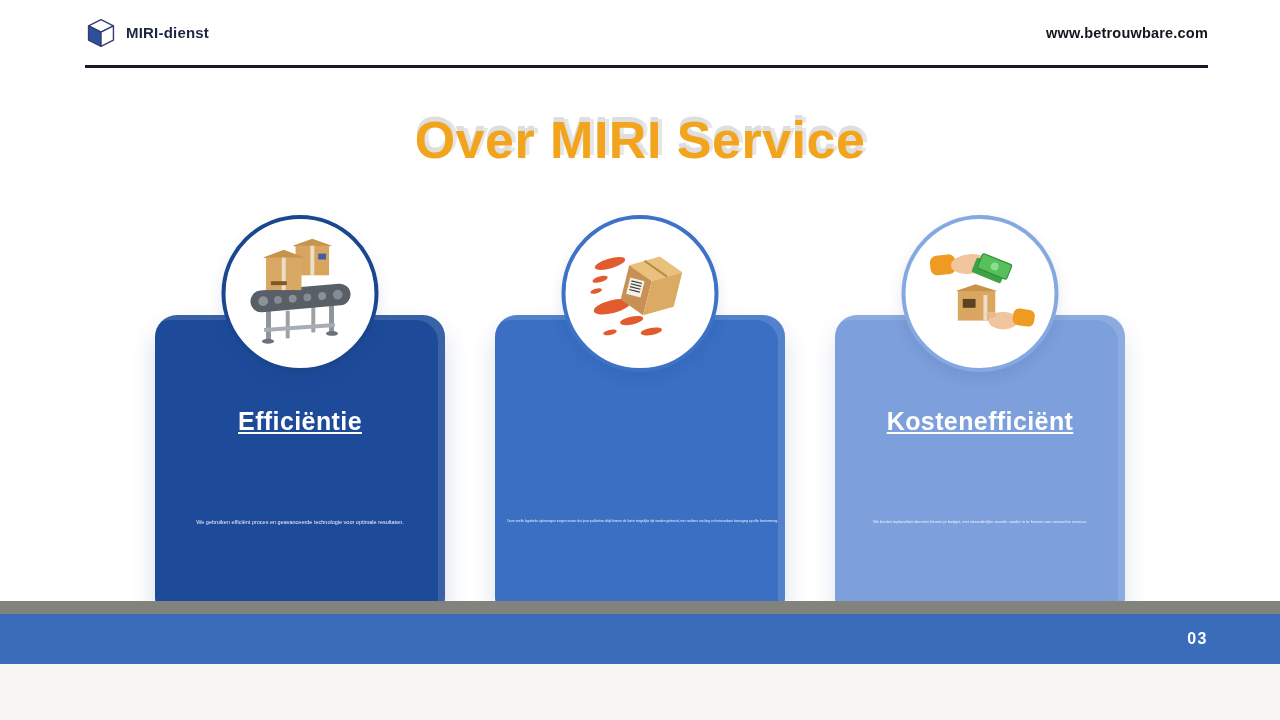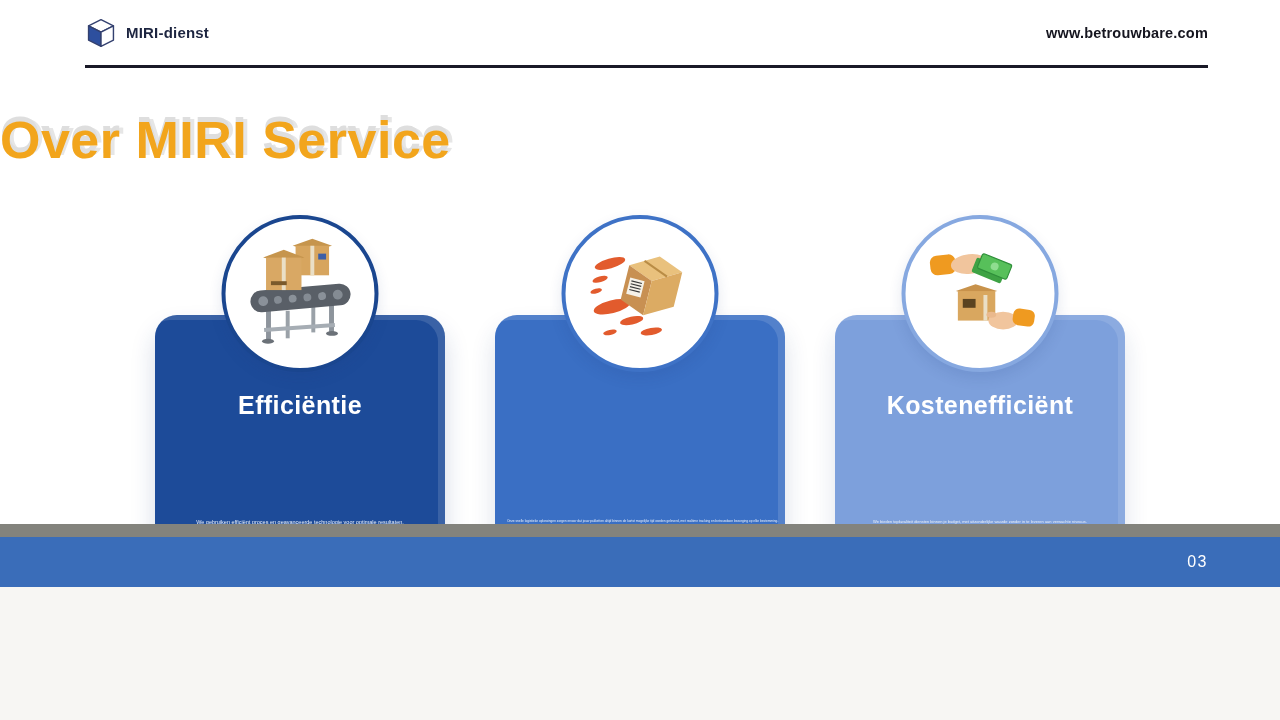--- a/index.html
+++ b/index.html
@@ -1,31 +1,31 @@
 <!DOCTYPE html>
 <html style="--accent-orange: #F2A51C; --brand-navy: #1D2540; --card1-bg: #1D4B99; --card2-bg: #3A6FC4; --card3-bg: #7DA0DC; --card1-ring: #1A468F; --card2-ring: #3E72C6; --card3-ring: #86A8E0; --footer-blue: #3A6DB9; --footer-gray: #83837D;"><head>
 <meta charset="utf-8">
 <style>
   * { margin:0; padding:0; box-sizing:border-box; }
   html,body { width:1280px; height:720px; overflow:hidden; }
   body { font-family:"Liberation Sans", sans-serif; background:#f7f6f3; }
 
-  .slide { position:relative; width:1280px; height:587px; background:#ffffff; overflow:hidden;padding-left:18px; }
+  .slide { position:relative; width:1280px; height:664px; background:#ffffff; overflow:hidden;padding-left:18px; }
 
   
   .header { position:absolute; top:0; left:85px; right:72px; height:68px;
             display:flex; align-items:center; justify-content:space-between;
             border-bottom:3px solid #191927; }
   .brand { display:flex; align-items:center; gap:9px; }
   .brand-logo { width:32px; height:32px; display:block; }
   .brand-text { font-size:15px; font-weight:700; color:var(--brand-navy); letter-spacing:.2px; }
   .website { font-size:14.5px; font-weight:700; color:#15151f; letter-spacing:.2px; }
 
   
-  .title { position:absolute; top:110px; left:0; width:100%; 
+  .title { position:absolute; top:110px; left:0; width:100%; text-align:center;
            font-size:52px; font-weight:800; color:var(--accent-orange); letter-spacing:.5px;
            text-shadow: 0 -5px 0 #dedede, 4px -3px 0 #e6e6e6; }
 
   
   .cards { position:absolute; top:315px; left:155px; display:flex; gap:50px; }
   .card { position:relative; width:290px; height:305px; border-radius:22px; color:#ffffff; }
   .card-1 { background:var(--card1-bg);
             box-shadow: inset -7px 5px 0 rgba(255,255,255,.13), 0 14px 24px rgba(30,60,120,.18); }
   .card-2 { background:var(--card2-bg);
             box-shadow: inset -7px 5px 0 rgba(255,255,255,.13), 0 14px 24px rgba(30,60,120,.16); }
@@ -34,33 +34,33 @@
 
   .circle { position:absolute; top:-100px; left:50%; transform:translateX(-50%);
             width:157px; height:157px; border-radius:50%; background:#ffffff;
             display:flex; align-items:center; justify-content:center;
             box-shadow: 0 6px 14px rgba(30,60,120,.12); }
   .card-1 .circle { border:4px solid var(--card1-ring); }
   .card-2 .circle { border:4px solid var(--card2-ring); }
   .card-3 .circle { border:4px solid var(--card3-ring); }
   .circle svg { width:128px; height:128px; }
 
-  .card-title { position:absolute; top:76px; width:100%; text-align:center;
-                font-size:25px; font-weight:700; letter-spacing:.4px; }
+  .card-title { position:absolute; top:92px; width:100%; text-align:center;
+                font-size:25px; font-weight:700; letter-spacing:.4px;text-decoration:underline; }
   .card-desc { position:absolute; top:204px; width:100%; text-align:center;
                padding:0 12px; color:#eaf0fb; white-space:nowrap; overflow:hidden; }
   .card-1 .card-desc { font-size:5.5px; }
   .card-2 .card-desc { font-size:3.2px; }
   .card-3 .card-desc { font-size:4px; }
 
   
   .footer-gray { position:absolute; left:0; right:0; bottom:50px; height:13px; background:var(--footer-gray); }
   .footer-blue { position:absolute; left:0; right:0; bottom:0; height:50px; background:var(--footer-blue);
                  display:flex; align-items:center; justify-content:flex-end; padding-right:72px; }
-  .page-number { color:#ffffff; font-weight:400; font-size:16px; letter-spacing:1.5px; }
+  .page-number { color:#ffffff; font-weight:700; font-size:16px; letter-spacing:1.5px; }
 </style>
 </head>
 <body>
 
 <div class="slide">
 
   <div class="header">
     <div class="brand">
       <svg class="brand-logo" viewBox="0 0 36 36">
         <polygon points="18,3 32,10 18,17 4,10" fill="#ffffff" stroke="#33406f" stroke-width="1.6" stroke-linejoin="round"></polygon>

